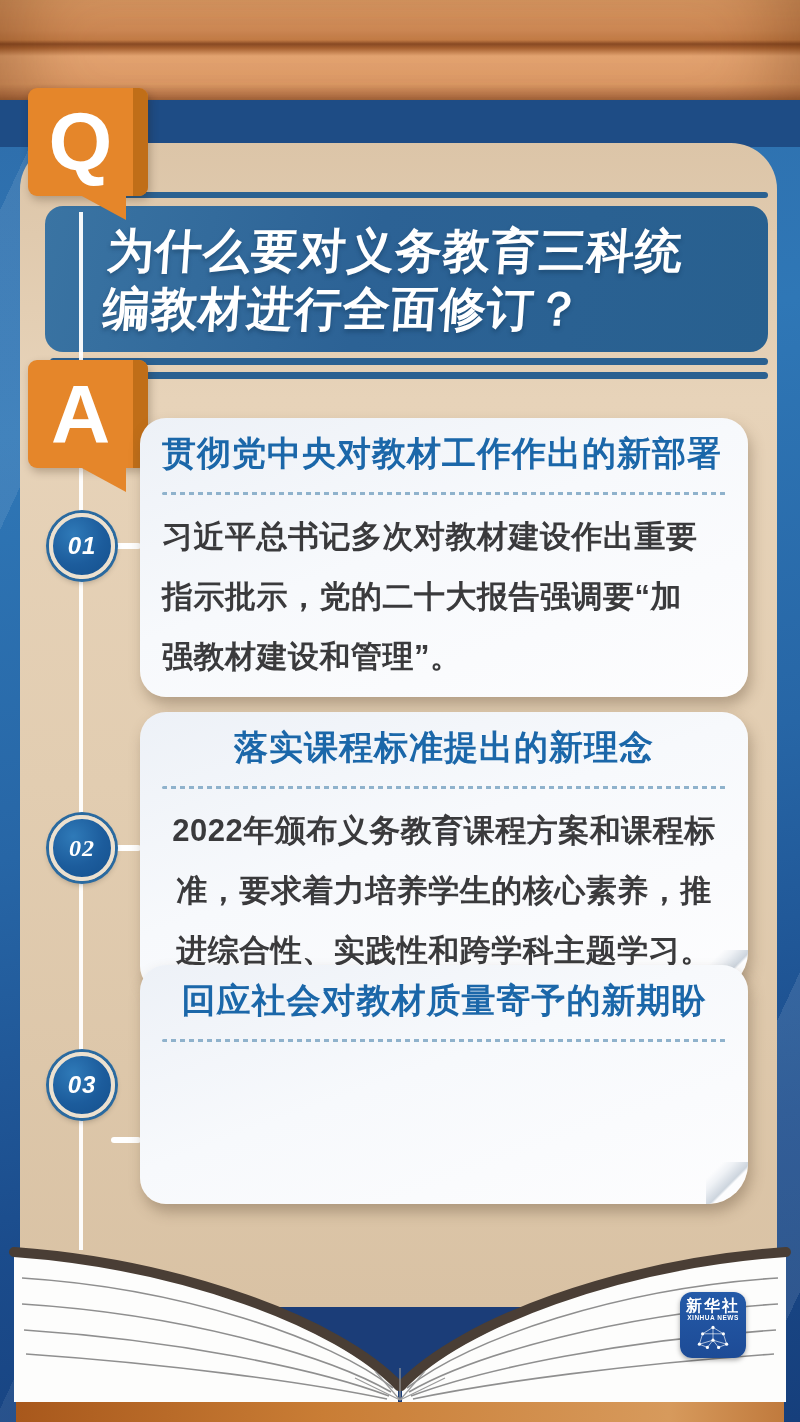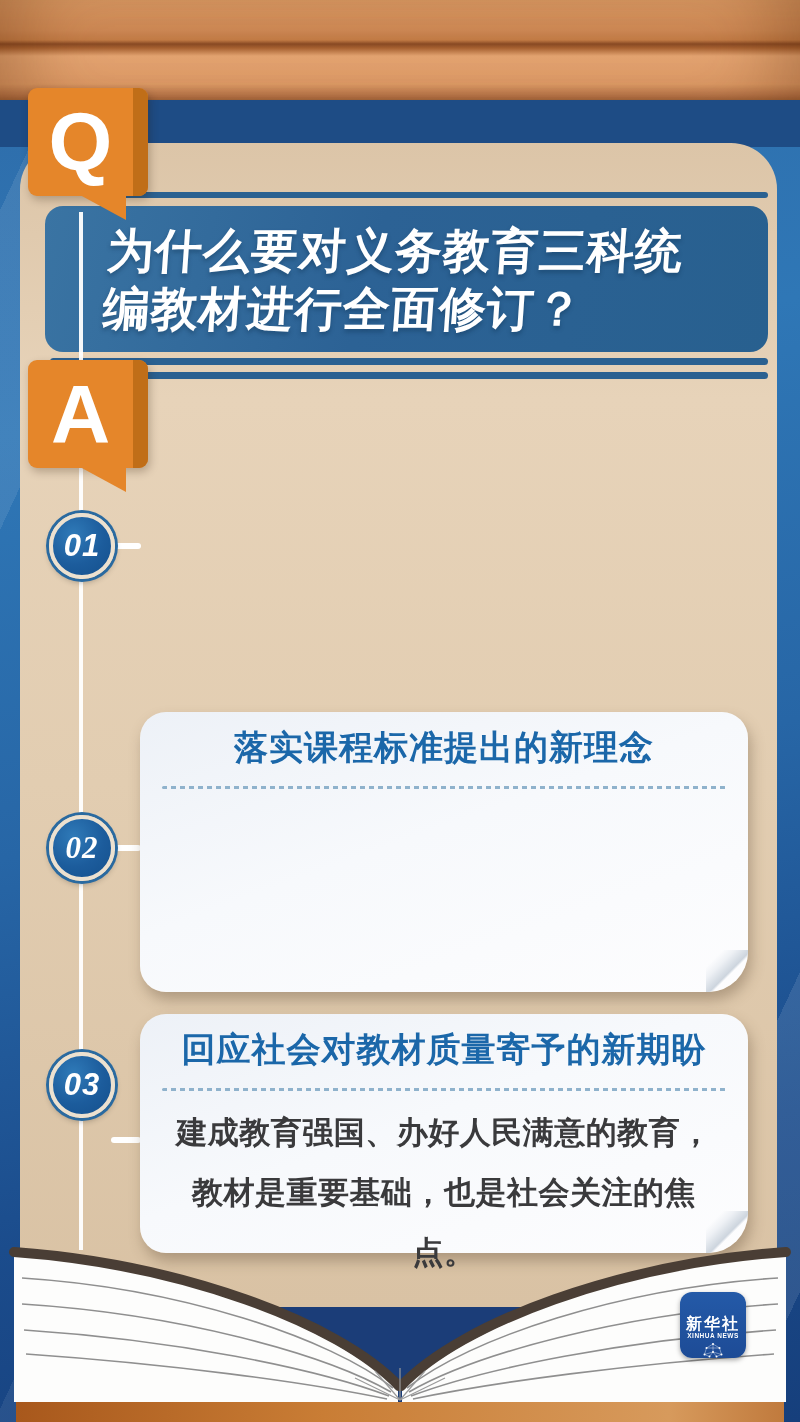--- a/index.html
+++ b/index.html
@@ -69,32 +69,32 @@
   .tail-q{top:195px;}
   .tail-a{top:467px;}
   
   .vline{position:absolute;left:79px;top:212px;width:4px;height:1038px;background:rgba(255,255,255,.95);}
   .connector{position:absolute;height:6px;width:30px;left:111px;background:#fff;border-radius:3px;}
   .num-circle{
     position:absolute;left:49px;width:58px;height:58px;border-radius:50%;
     border:4px solid #ece1d0;box-shadow:0 0 0 3px #2a6aa0,0 3px 6px rgba(0,0,0,.3);
     background:radial-gradient(circle at 35% 30%,#2f7ab8 0%,#1c5c9c 55%,#14508d 100%);
     display:flex;align-items:center;justify-content:center;
-    color:#fff;font-size:31px;font-weight:800;font-style:italic;letter-spacing:1px;
+    color:#fff;font-size:24px;font-weight:800;font-style:italic;letter-spacing:1px;
   }
   
   .card{
     position:absolute;left:140px;width:608px;box-sizing:border-box;
     padding:14px 22px 0 22px;border-radius:26px;
     background:linear-gradient(160deg,#edf1f7 0%,#f7f9fc 45%,#fdfdfe 100%);
     box-shadow:3px 8px 14px rgba(90,70,50,.35);
   }
   .card-1{top:418px;height:279px;}
   .card-2{top:712px;height:280px;}
-  .card-3{top:1014px;height:239px;}
+  .card-3{top:965px;height:239px;}
   .card.folded{border-bottom-right-radius:40px;text-align:center;}
   .card.folded::after{
     content:"";position:absolute;right:0;bottom:0;width:42px;height:42px;
     border-bottom-right-radius:40px;
     background:linear-gradient(to top left,rgba(0,0,0,0) 42%,#cdd5de 46%,#eef1f5 66%,rgba(248,250,252,0) 80%);
   }
   .card-heading{
     font-size:34px;line-height:42px;font-weight:800;color:#1b67a9;letter-spacing:1px;white-space:nowrap;
   }
   .dots{
@@ -110,21 +110,21 @@
   .book-svg{position:absolute;left:0;top:1222px;width:800px;height:200px;}
   .bottom-bar{
     position:absolute;left:16px;top:1402px;width:768px;height:20px;
     background:linear-gradient(90deg,#a8581c 0%,#c97d35 40%,#d79a5c 85%,#c07a3d 100%);
   }
   
   .logo{
     position:absolute;left:680px;top:1292px;width:66px;height:66px;border-radius:12px;
     background:linear-gradient(180deg,#245aa8 0%,#1d4b96 100%);
     box-shadow:0 2px 5px rgba(0,0,0,.35);
-    display:flex;flex-direction:column;align-items:center;box-sizing:border-box;padding-top:23px;
+    display:flex;flex-direction:column;align-items:center;box-sizing:border-box;padding-top:5px;
   }
   .logo-cn{color:#fff;font-size:16px;font-weight:800;letter-spacing:2px;line-height:17px;}
   .logo-en{color:#fff;font-size:6.5px;font-weight:700;letter-spacing:.5px;line-height:8px;}
   .logo-icon{margin-top:2px;}
 </style>
 </head>
 <body>
 
 <div class="poster">
 
@@ -151,35 +151,43 @@
   <div class="badge-tail tail-q"></div>
 
   <div class="badge badge-a">
     <span class="letter">A</span>
     <span class="fold"></span>
   </div>
   <div class="badge-tail tail-a"></div>
 
   <div class="connector" style="top:543px;"></div>
   <div class="num-circle" style="top:513px;">01</div>
+  <div class="card card-1">
+    <div class="card-heading">贯彻党中央对教材工作作出的新部署</div>
+    <div class="dots"></div>
+    <div class="card-body">习近平总书记多次对教材建设作出重要
+指示批示，党的二十大报告强调要“加
+强教材建设和管理”。</div>
+  </div>
 
   <div class="connector" style="top:845px;"></div>
   <div class="num-circle" style="top:815px;font-family:Liberation Serif, serif;">02</div>
   <div class="card card-2 folded">
     <div class="card-heading">落实课程标准提出的新理念</div>
     <div class="dots"></div>
+    <div class="card-body">2022年颁布义务教育课程方案和课程标
+准，要求着力培养学生的核心素养，推
+进综合性、实践性和跨学科主题学习。</div>
   </div>
 
   <div class="connector" style="top:1137px;"></div>
   <div class="num-circle" style="top:1052px;">03</div>
   <div class="card card-3 folded">
     <div class="card-heading">回应社会对教材质量寄予的新期盼</div>
     <div class="dots"></div>
-    <div class="card-body">建成教育强国、办好人民满意的教育，
-教材是重要基础，也是社会关注的焦点。</div>
   </div>
 
   <div class="navy-bottom"></div>
   <svg class="book-svg" viewBox="0 0 800 200">
 
     <path d="M16,28 C38,30 50,44 50,62 C50,78 38,84 24,80 L16,74 Z" fill="#d9c3a6" stroke="#57493e" stroke-width="2"></path>
     <path d="M784,28 C762,30 750,44 750,62 C750,78 762,84 776,80 L784,74 Z" fill="#d9c3a6" stroke="#57493e" stroke-width="2"></path>
 
     <path d="M14,32 C180,46 335,104 398,168 L398,180 L14,180 Z" fill="#fdfdfc"></path>
     <path d="M786,32 C620,46 465,104 402,168 L402,180 L786,180 Z" fill="#fdfdfc"></path>

